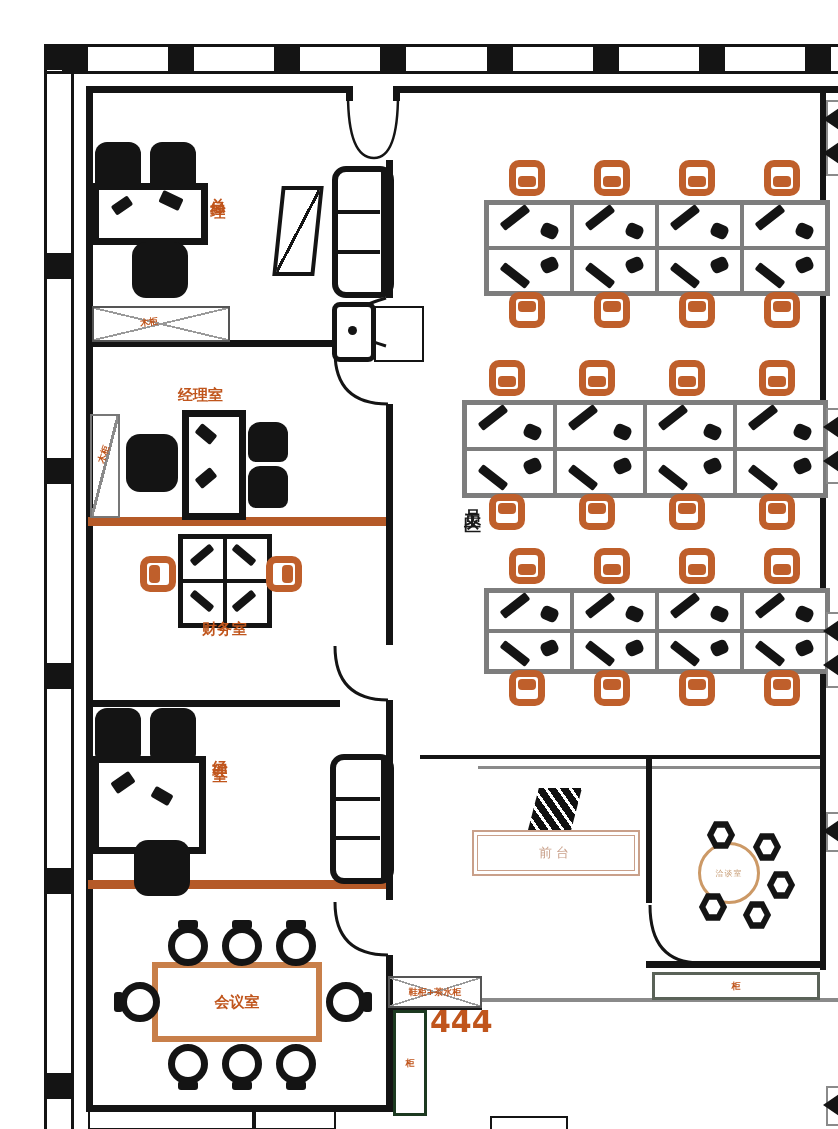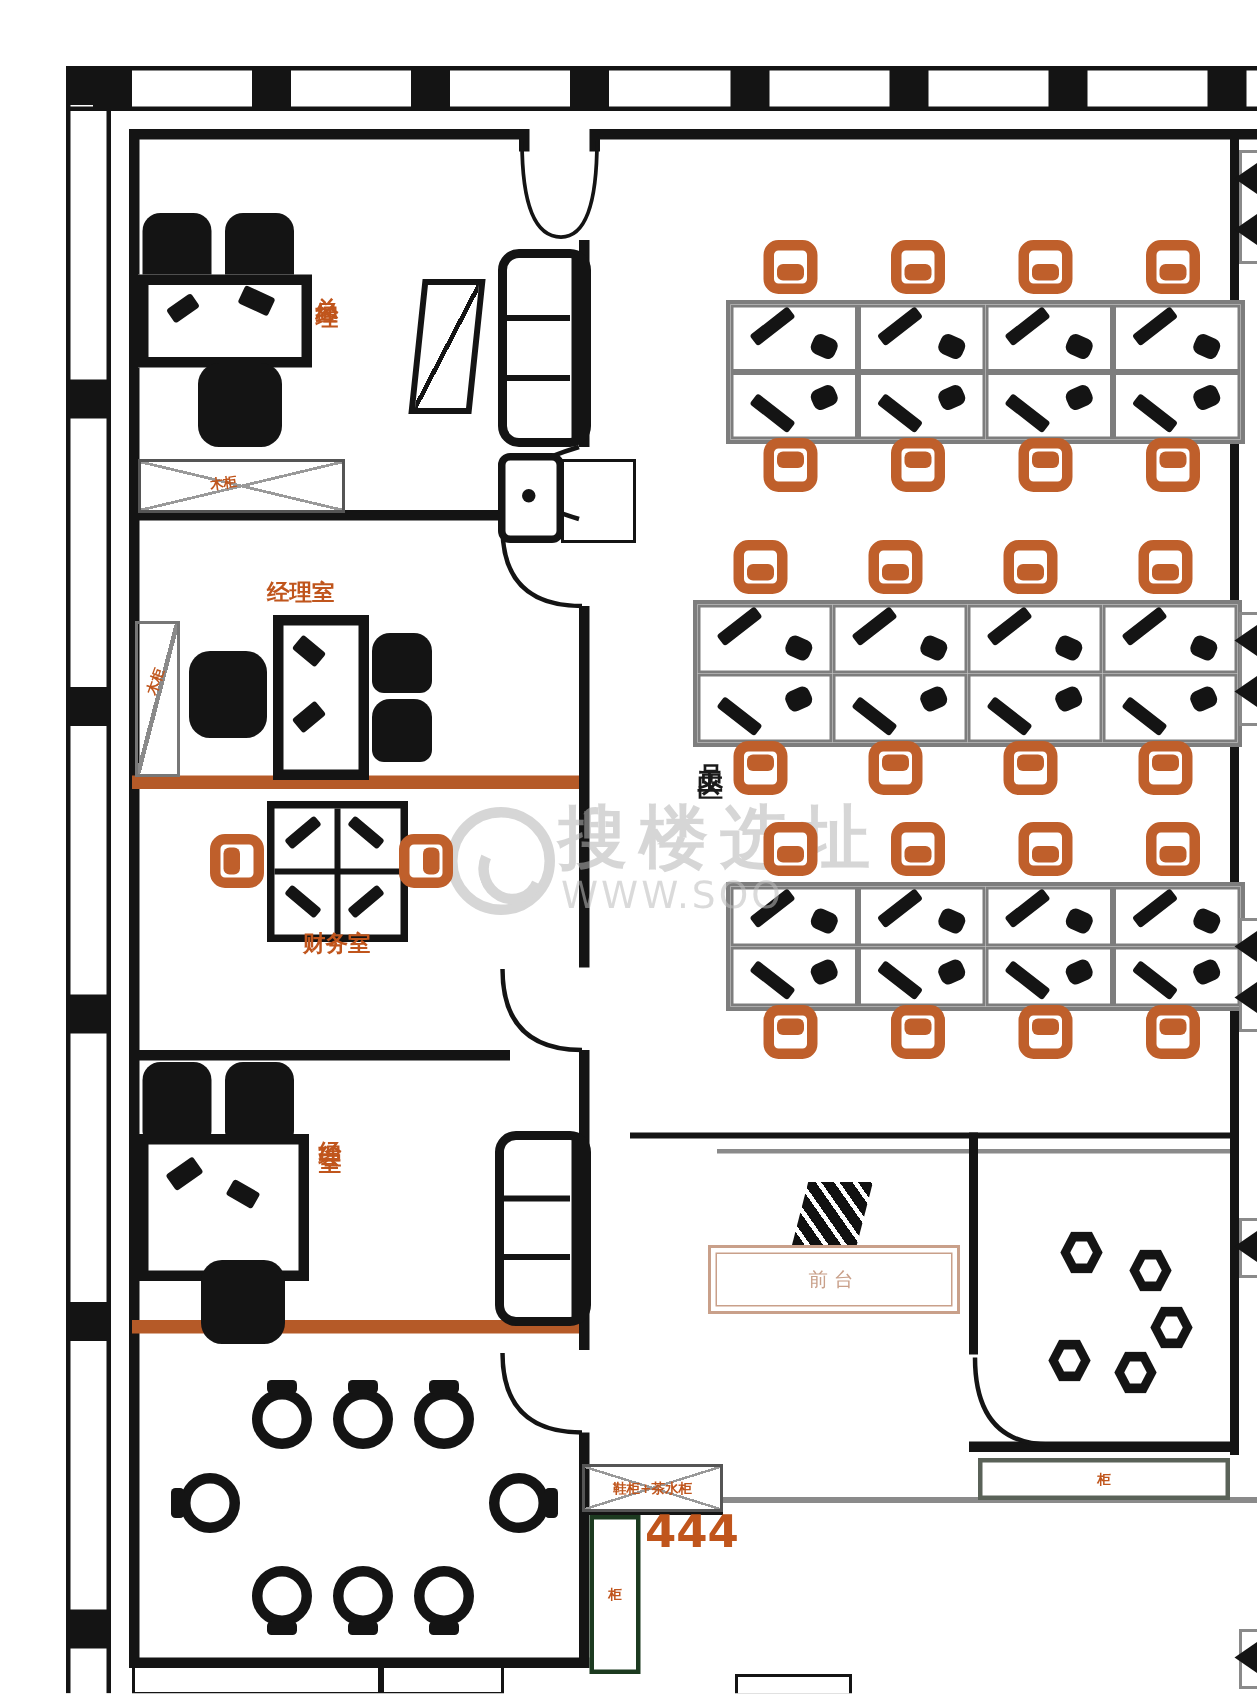--- a/index.html
+++ b/index.html
@@ -203,53 +203,52 @@
   <div class="ditem" style="left:112px;top:776px;width:22px;height:13px;transform:rotate(-35deg);"></div>
   <div class="ditem" style="left:152px;top:790px;width:20px;height:12px;transform:rotate(30deg);"></div>
   <div class="tchair" style="left:134px;top:840px;width:56px;height:56px;"></div>
   <div class="olab vlab" style="left:210px;top:748px;">经理室</div>
   <div class="sofa" style="left:330px;top:754px;width:52px;height:118px;">
     <div class="back"></div>
     <div class="cush" style="top:37px;"></div>
     <div class="cush" style="top:76px;"></div>
   </div>
 
+  <div class="conftable" style="left:152px;top:962px;width:158px;height:68px;">
+    <span class="olab" style="position:static;">会议室</span>
+  </div>
 
   <div class="blklab" style="left:462px;top:496px;">员工区</div>
 
   <div class="swoosh" style="left:528px;top:788px;width:54px;height:42px;"></div>
   <div class="recepdesk" style="left:472px;top:830px;width:164px;height:42px;">
     <div class="inner">
       <span class="receptxt">前台</span>
     </div>
   </div>
 
+  <div class="roundtable" style="left:698px;top:842px;width:56px;height:56px;">
+    <span class="negtxt">洽谈室</span>
+  </div>
   <div class="rightcab" style="left:652px;top:972px;width:162px;height:22px;">
     <span class="olab smlab" style="position:static;">柜</span>
   </div>
 
   <div class="cab" style="left:388px;top:976px;width:90px;height:28px;display:flex;align-items:center;justify-content:center;">
     <span class="olab smlab" style="position:static;background:none;">鞋柜+茶水柜</span>
   </div>
   <div class="greendoor" style="left:393px;top:1010px;width:28px;height:100px;display:flex;align-items:center;justify-content:center;">
     <span class="olab smlab" style="position:static;">柜</span>
   </div>
   <div class="unitnum" style="left:430px;top:1004px;">444</div>
 
   <div class="cut" style="left:88px;top:1110px;width:162px;height:16px;"></div>
   <div class="cut" style="left:254px;top:1110px;width:78px;height:16px;"></div>
   <div class="cut" style="left:490px;top:1116px;width:74px;height:11px;"></div>
 
-  <div id="watermark" style="left:298px;top:528px;width:320px;height:90px;">
-    <div class="wmring" style="left:0;top:10px;">
-      <div class="wmswirl"></div>
-    </div>
-    <div class="wmbrand" style="left:74px;top:0;">搜楼选址</div>
-    <div class="wmurl" style="left:76px;top:54px;">WWW.SOO</div>
-  </div>
 
 <div style="position: absolute; left: 62px; top: 44px; width: 26px; height: 30px; background: var(--wall); z-index: 2;"></div>
     <div style="position: absolute; left: 168px; top: 44px; width: 26px; height: 30px; background: var(--wall); z-index: 2;"></div>
     <div style="position: absolute; left: 274px; top: 44px; width: 26px; height: 30px; background: var(--wall); z-index: 2;"></div>
     <div style="position: absolute; left: 380px; top: 44px; width: 26px; height: 30px; background: var(--wall); z-index: 2;"></div>
     <div style="position: absolute; left: 487px; top: 44px; width: 26px; height: 30px; background: var(--wall); z-index: 2;"></div>
     <div style="position: absolute; left: 593px; top: 44px; width: 26px; height: 30px; background: var(--wall); z-index: 2;"></div>
     <div style="position: absolute; left: 699px; top: 44px; width: 26px; height: 30px; background: var(--wall); z-index: 2;"></div>
     <div style="position: absolute; left: 805px; top: 44px; width: 26px; height: 30px; background: var(--wall); z-index: 2;"></div>
     <div style="position: absolute; left: 44px; top: 44px; width: 30px; height: 26px; background: var(--wall); z-index: 2;"></div>

